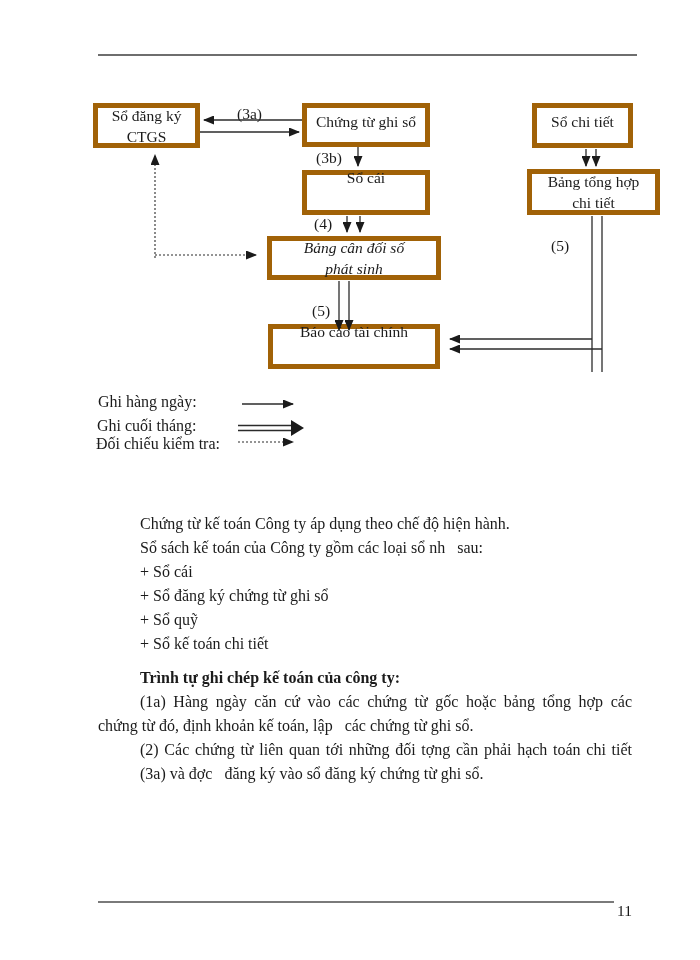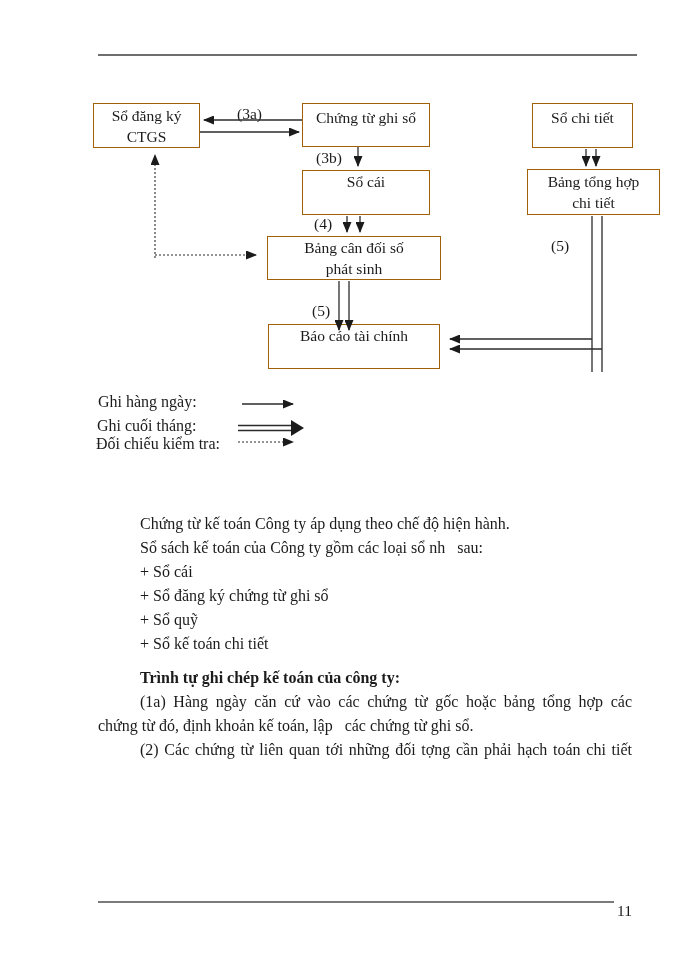--- a/index.html
+++ b/index.html
@@ -3,26 +3,26 @@
 <meta charset="utf-8">
 <style>
   html,body { margin:0; padding:0; background:#fff; }
   .page { position:relative; width:700px; height:960px; background:#ffffff;
           font-family:"Liberation Serif","DejaVu Serif",serif; color:#1b1b1b; overflow:hidden; }
   .rule { position:absolute; height:2px; background:#6e6e6e; }
   .rule.top { left:98px; top:54px; width:539px; }
   .rule.bottom { left:98px; top:901px; width:516px; background:#7a7a7a; }
   .pageno { position:absolute; left:617px; top:902px; font-size:15.5px; line-height:17px; }
 
-  .fbox { position:absolute; border:1px solid #a16207; background:#fff; box-sizing:border-box;
+  .fbox { position:absolute; border:5px solid #a16207; background:#fff; box-sizing:border-box;
           display:flex; flex-direction:column; align-items:center; text-align:center;
           font-size:15.5px; line-height:21px; z-index:2; }
   .v-center { justify-content:center; }
   .v-top    { justify-content:flex-start; padding-top:3px; }
-  .v-bottom { justify-content:flex-start; padding-bottom:22px; }
+  .v-bottom { justify-content:flex-end; padding-bottom:22px; }
 
   .flabel { position:absolute; font-size:15.5px; z-index:3; }
   .legend-label { position:absolute; font-size:16px; line-height:19px; z-index:2; }
 
   .overlay { position:absolute; left:0; top:0; width:700px; height:960px; z-index:4; pointer-events:none; }
   .overlay path, .overlay line { stroke:#2b2b2b; stroke-width:1.3; fill:none; }
   .overlay .dot { stroke-dasharray:2 2; stroke-width:1.1; }
   .overlay .head { fill:#1b1b1b; stroke:none; }
 
   .bodyblock { position:absolute; left:98px; top:512px; width:534px; font-size:16px; z-index:2; }
@@ -54,21 +54,21 @@
 
   <div class="fbox v-bottom" style="left:302px; top:170px; width:128px; height:45px;">
     <span>Sổ cái</span>
   </div>
 
   <div class="fbox v-center" style="left:527px; top:169px; width:133px; height:46px;">
     <span>Bảng tổng hợp</span>
     <span>chi tiết</span>
   </div>
 
-  <div class="fbox v-center" style="left:267px; top:236px; width:174px; height:44px;">
+  <div class="fbox v-center" style="left:267px; top:236px; width:174px; height:44px;font-style:italic;">
     <span>Bảng cân đối số</span>
     <span>phát sinh</span>
   </div>
 
   <div class="fbox v-bottom" style="left:268px; top:324px; width:172px; height:45px;">
     <span>Báo cáo tài chính</span>
   </div>
 
   <div class="flabel" style="left:237px; top:105px;">(3a)</div>
   <div class="flabel" style="left:316px; top:149px;">(3b)</div>
@@ -140,18 +140,19 @@
     <div class="bl indent">Chứng từ kế toán Công ty áp dụng theo chế độ hiện hành.</div>
     <div class="bl indent">Sổ sách kế toán của Công ty gồm các loại sổ nh   sau:</div>
     <div class="bl indent">+ Sổ cái</div>
     <div class="bl indent">+ Sổ đăng ký chứng từ ghi sổ</div>
     <div class="bl indent">+ Sổ quỹ</div>
     <div class="bl indent">+ Sổ kế toán chi tiết</div>
     <div class="bl indent bold gap">Trình tự ghi chép kế toán của công ty:</div>
     <div class="bl indent just">(1a)   Hàng ngày căn cứ vào các chứng từ gốc hoặc bảng tổng hợp các</div>
     <div class="bl">chứng từ đó, định khoản kế toán, lập   các chứng từ ghi sổ.</div>
     <div class="bl indent just">(2)  Các chứng từ liên quan tới những đối tợng   cần phải hạch toán chi tiết</div>
+    <div class="bl indent">(3a) và đợc   đăng ký vào sổ đăng ký chứng từ ghi sổ.</div>
   </div>
 
   <div class="rule bottom"></div>
   <div class="pageno">11</div>
 
 </div>
 
 </body></html>

